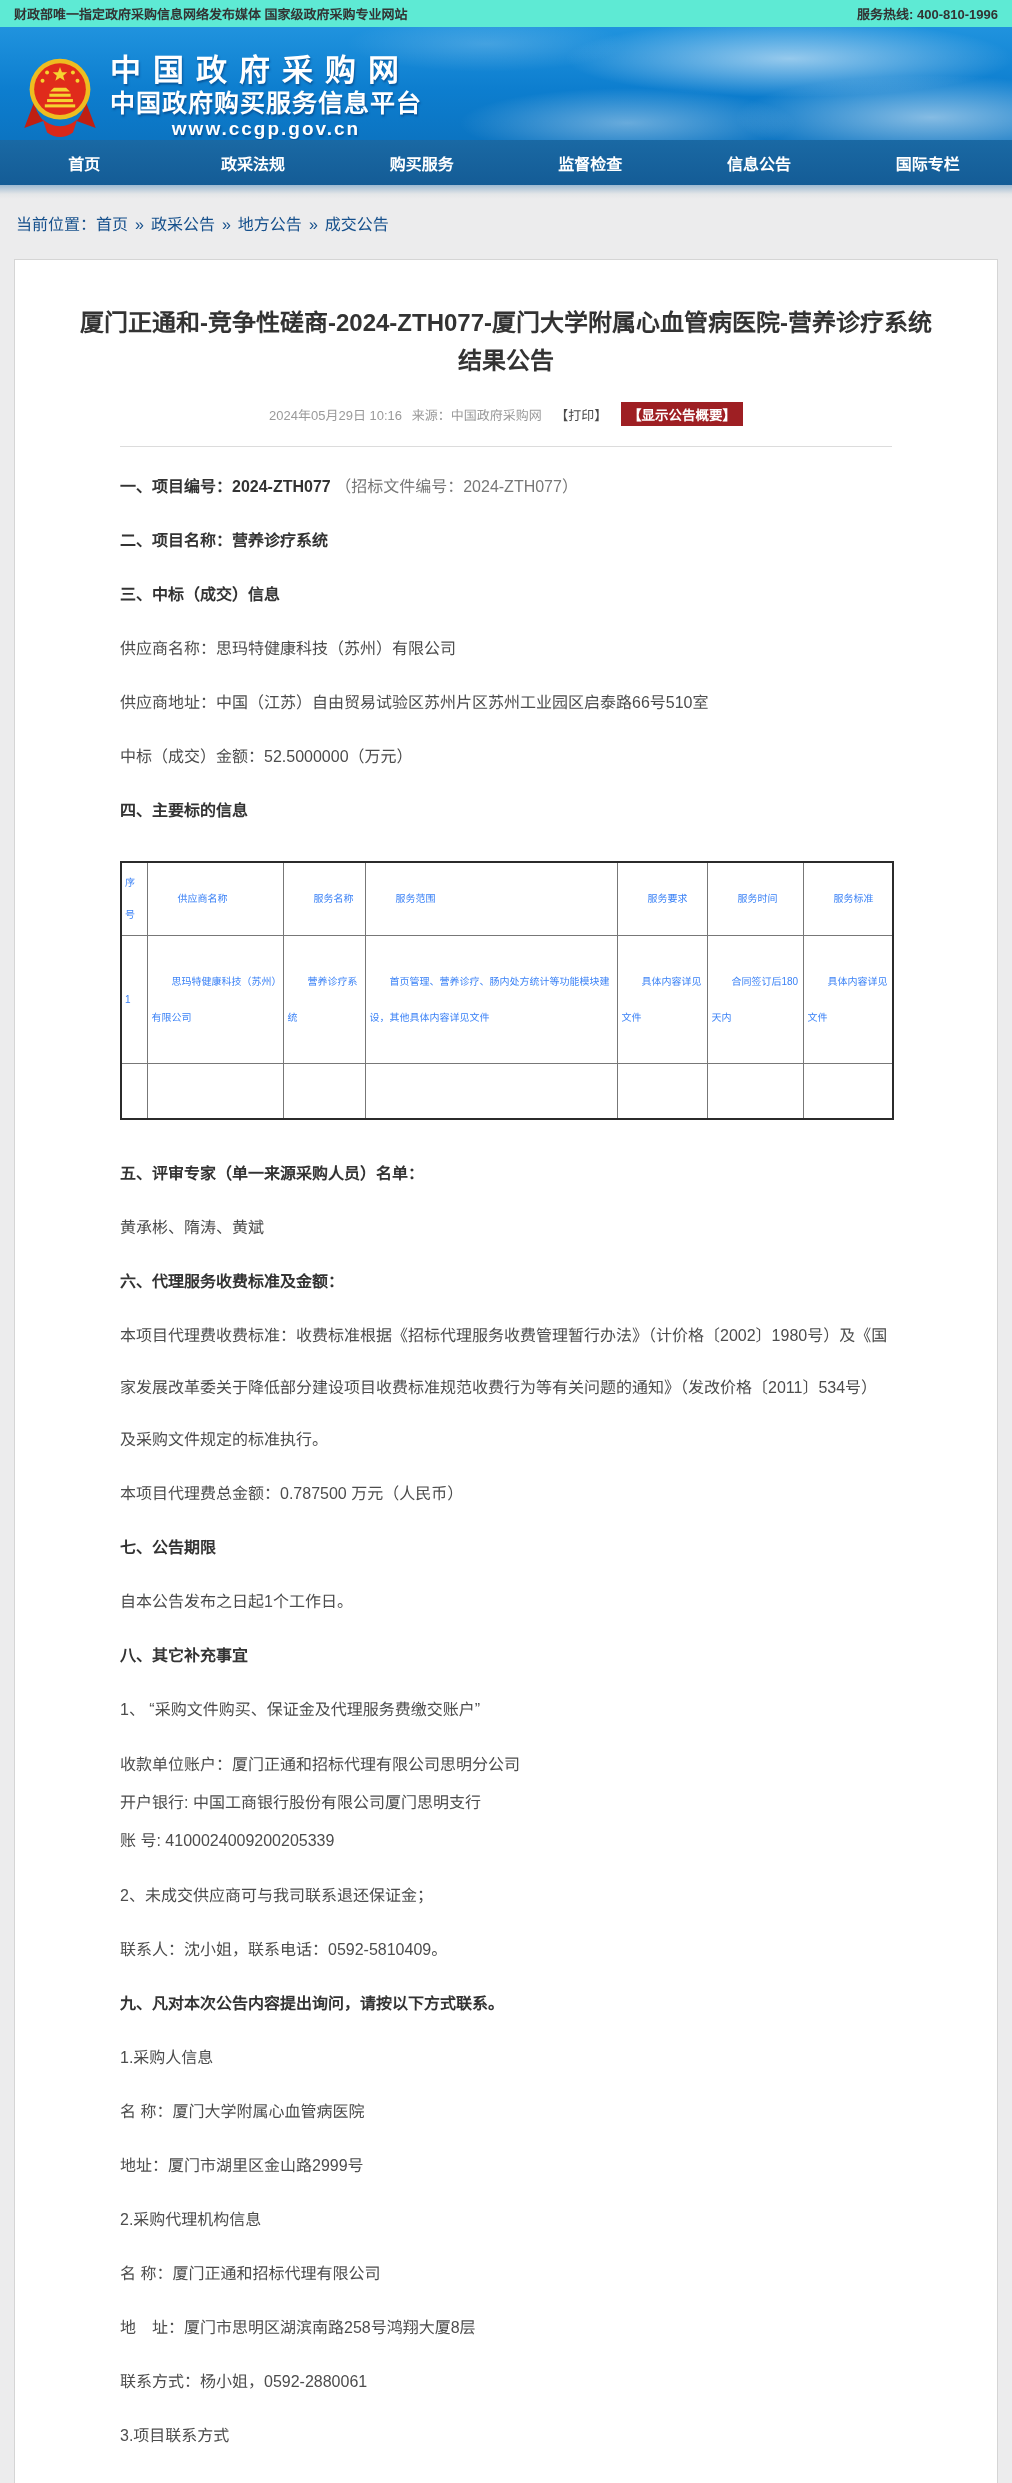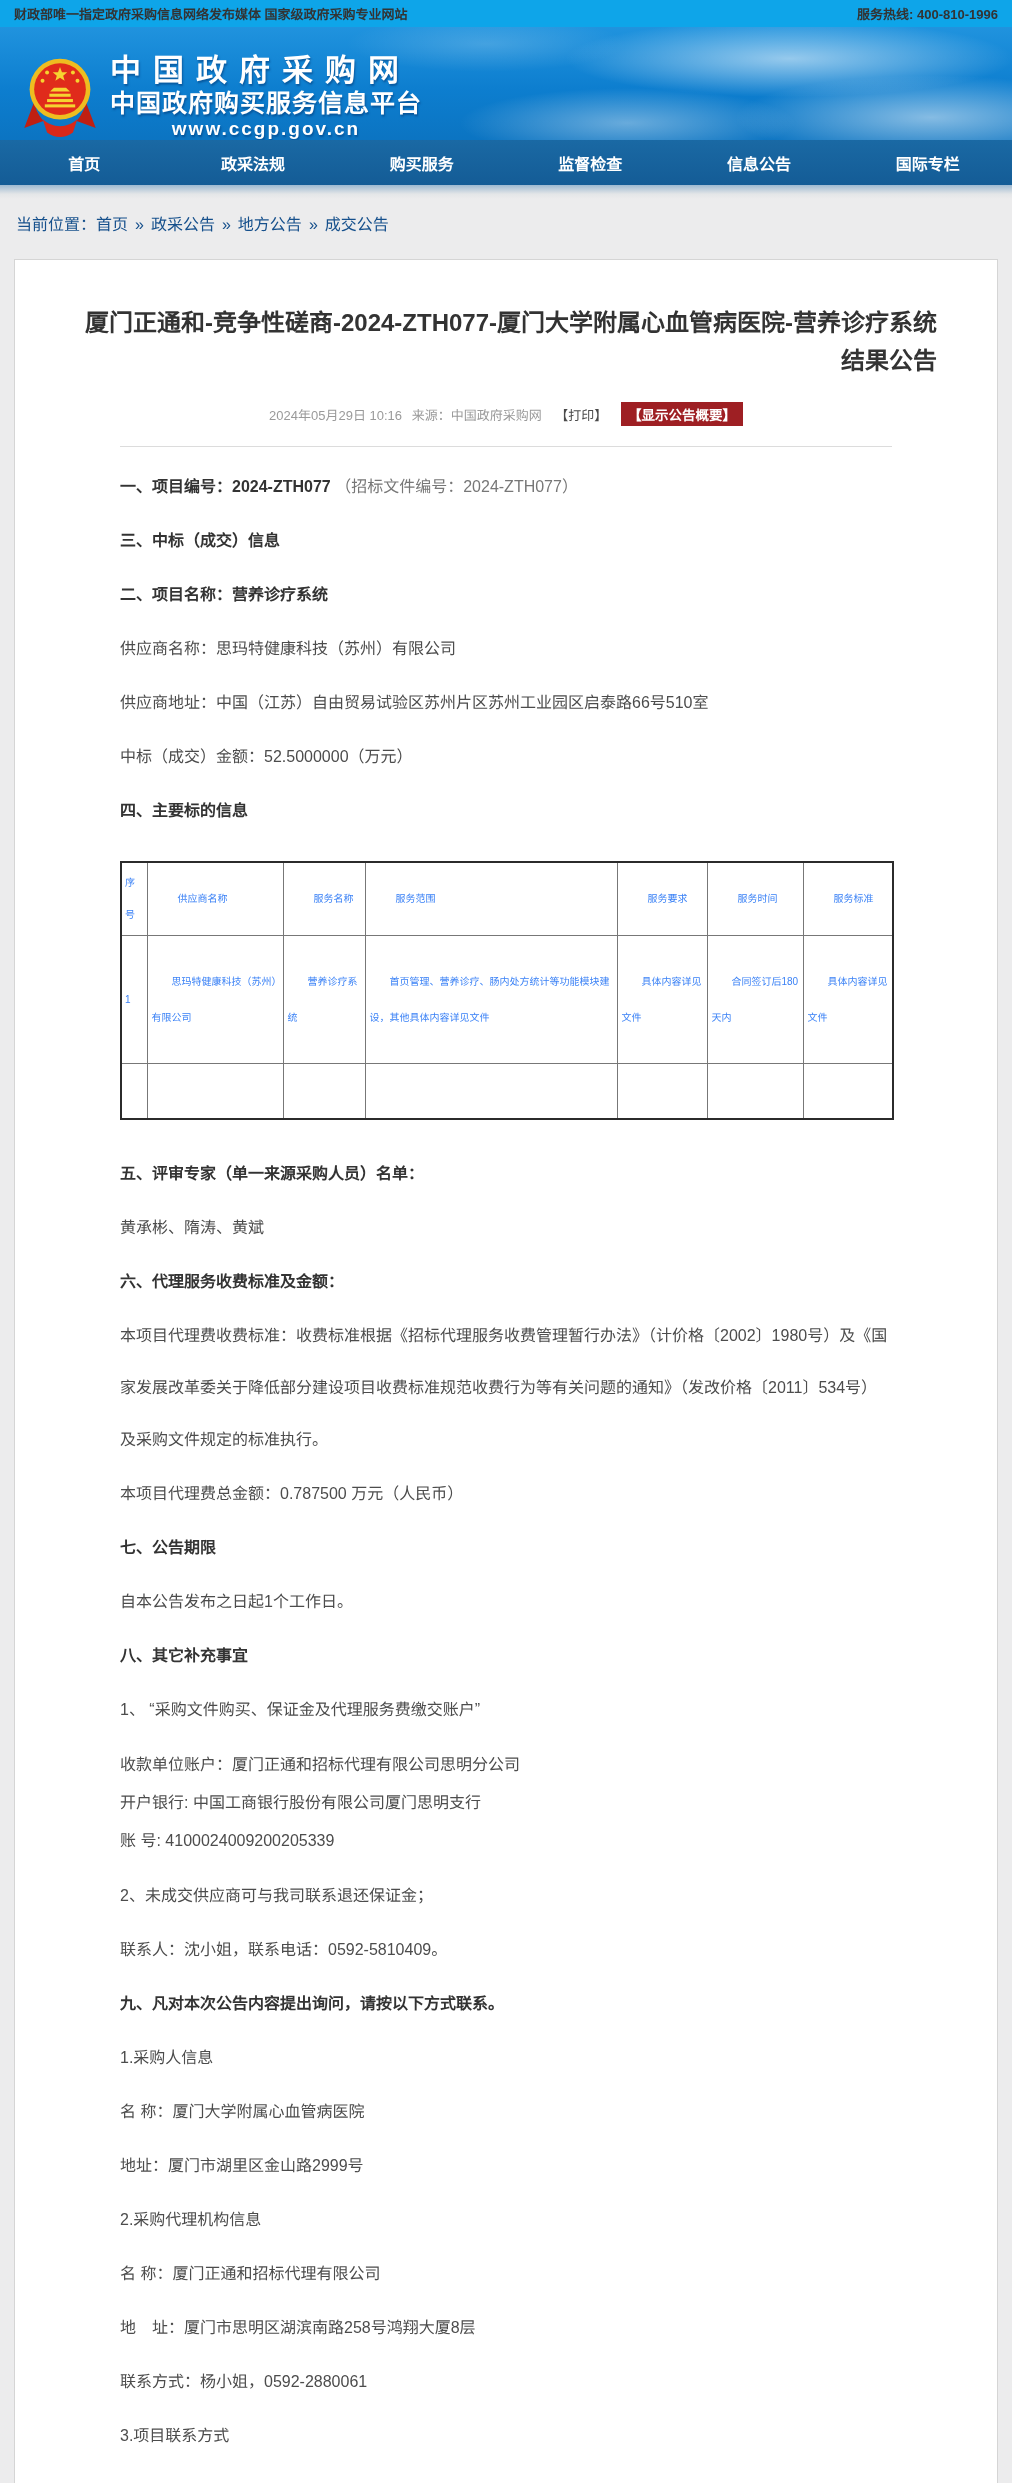--- a/index.html
+++ b/index.html
@@ -7,21 +7,21 @@
   body {
     width: 1012px;
     background: #ececed;
     font-family: "Liberation Sans", "DejaVu Sans", sans-serif;
     color: #4c4c4c;
   }
 
   
   .topbar {
     height: 27px;
-    background: #0ea5e9;
+    background: #5eead4;
     display: flex;
     align-items: center;
     justify-content: space-between;
     padding: 0 14px;
     font-size: 13px;
     font-weight: bold;
     color: #333;
   }
 
   
@@ -81,21 +81,21 @@
     border: 1px solid #d5d5d5;
     border-bottom: none;
     padding: 44px 0 60px;
   }
   .article-title {
     margin: 0 60px;
     font-size: 24px;
     line-height: 38px;
     font-weight: bold;
     color: #333;
-    text-align: right;
+    text-align: center;
   }
   .meta {
     text-align: center;
     margin-top: 22px;
     font-size: 13px;
     color: #9a9a9a;
   }
   .meta .src { margin-left: 6px; }
   .meta .print { color: #4a4a4a; margin-left: 10px; text-decoration: none; cursor: pointer; }
   .meta .badge {
@@ -203,22 +203,22 @@
     <span>2024年05月29日 10:16</span>
     <span class="src">来源：中国政府采购网</span>
     <a class="print">【打印】</a>
     <a class="badge">【显示公告概要】</a>
   </div>
 
   <hr class="divider">
 
   <div class="content">
     <p class="h"><span>一、项目编号：2024-ZTH077</span><span class="dim"> （招标文件编号：2024-ZTH077）</span></p>
+    <p class="h">二、项目名称：营养诊疗系统</p>
     <p class="h">三、中标（成交）信息</p>
-    <p class="h">二、项目名称：营养诊疗系统</p>
     <p>供应商名称：思玛特健康科技（苏州）有限公司</p>
     <p>供应商地址：中国（江苏）自由贸易试验区苏州片区苏州工业园区启泰路66号510室</p>
     <p>中标（成交）金额：52.5000000（万元）</p>
     <p class="h">四、主要标的信息</p>
 
     <table class="award">
       <colgroup>
         <col style="width:26px">
           <col style="width:136px">
           <col style="width:82px">

